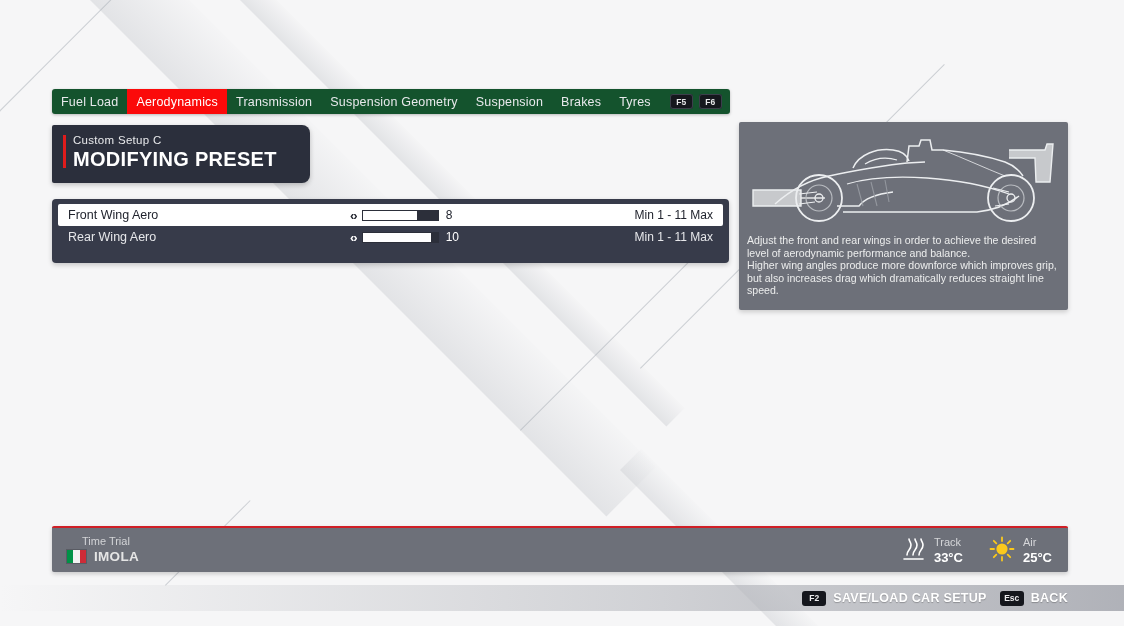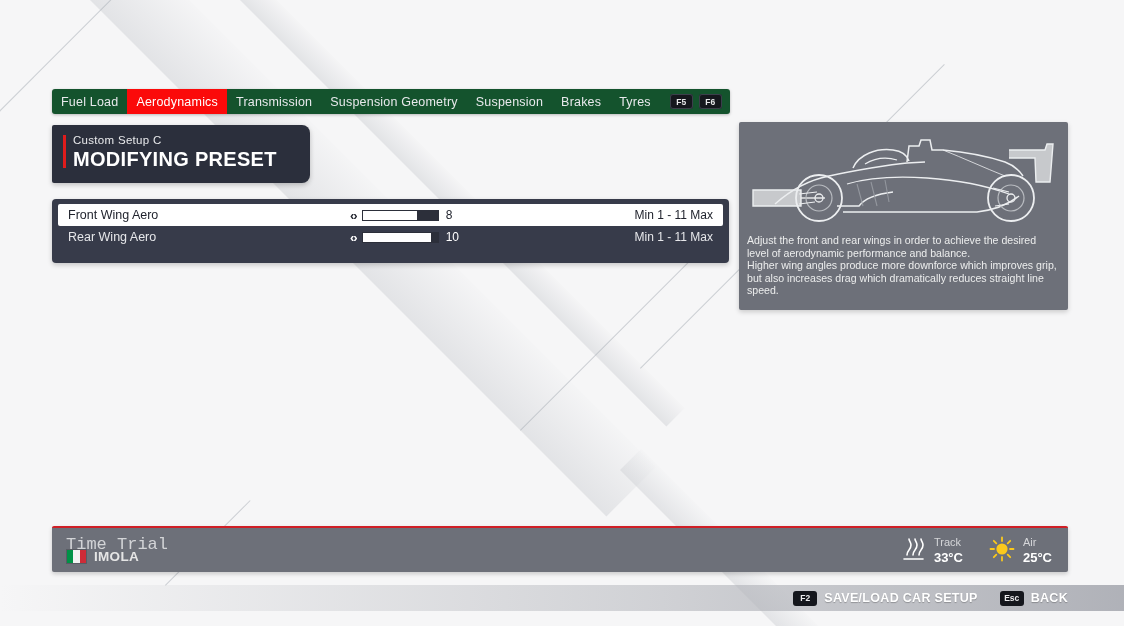--- a/index.html
+++ b/index.html
@@ -153,42 +153,42 @@
 
   
   .status {
     position: absolute; left: 52px; top: 526px;
     width: 1016px; height: 44px;
     background: #6d7079;
     border-top: 2px solid #d01f26;
     border-radius: 2px;
     box-shadow: 0 2px 4px rgba(0,0,0,.18);
   }
-  .mode { position:absolute; left: 14px; top: 7px; font-size: 17px; color: #d3d4d7; font-family: Liberation Mono, monospace; }
+  .mode { position:absolute; left: 30px; top: 7px; font-size: 11px; color: #d3d4d7; }
   .track-row { position:absolute; left: 14px; top: 21px; display:flex; align-items:center; gap:7px; }
   .flag { width: 19px; height: 13px; display:flex; border: 1px solid rgba(0,0,0,.18); }
   .flag span { flex:1; }
   .flag .g { background: #009246; }
   .flag .w { background: #f1f2f1; }
   .flag .r { background: #ce2b37; }
   .track-name { font-size: 13.5px; font-weight: bold; color: #e5e5e5; letter-spacing:.3px; }
 
   .weather { position:absolute; right: 16px; top: 8px; display:flex; align-items:center; gap: 26px; }
   .wx { display:flex; align-items:center; gap: 8px; }
   .wx-text { line-height: 1.05; }
   .wx-label { font-size: 11px; color: #d5d6d9; display:block; }
   .wx-val { font-size: 13px; font-weight: bold; color: #ffffff; display:block; margin-top: 2px;}
 
   
   .actionbar {
     position: absolute; left: 0; top: 585px;
     width: 1124px; height: 26px;
     background: linear-gradient(90deg, rgba(185,187,192,0) 0%, rgba(178,180,186,.55) 58%, rgba(172,174,181,.95) 100%);
     display: flex; align-items: center; justify-content: flex-end;
-    gap: 22px; padding-right: 56px; box-sizing: border-box;
+    gap: 13px; padding-right: 56px; box-sizing: border-box;
   }
   .action { display: flex; align-items: center; gap: 7px; }
   .action-key {
     display:inline-flex; align-items:center; justify-content:center;
     min-width: 18px; height: 15px; padding: 0 3px;
     background: #15171d; color:#ececee;
     border-radius: 3px; font-size: 8.5px; font-weight: bold;
   }
   .action-label { font-size: 12.5px; font-weight: bold; color: #ffffff; letter-spacing:.3px;
     text-shadow: 0 1px 1px rgba(0,0,0,.25); }

